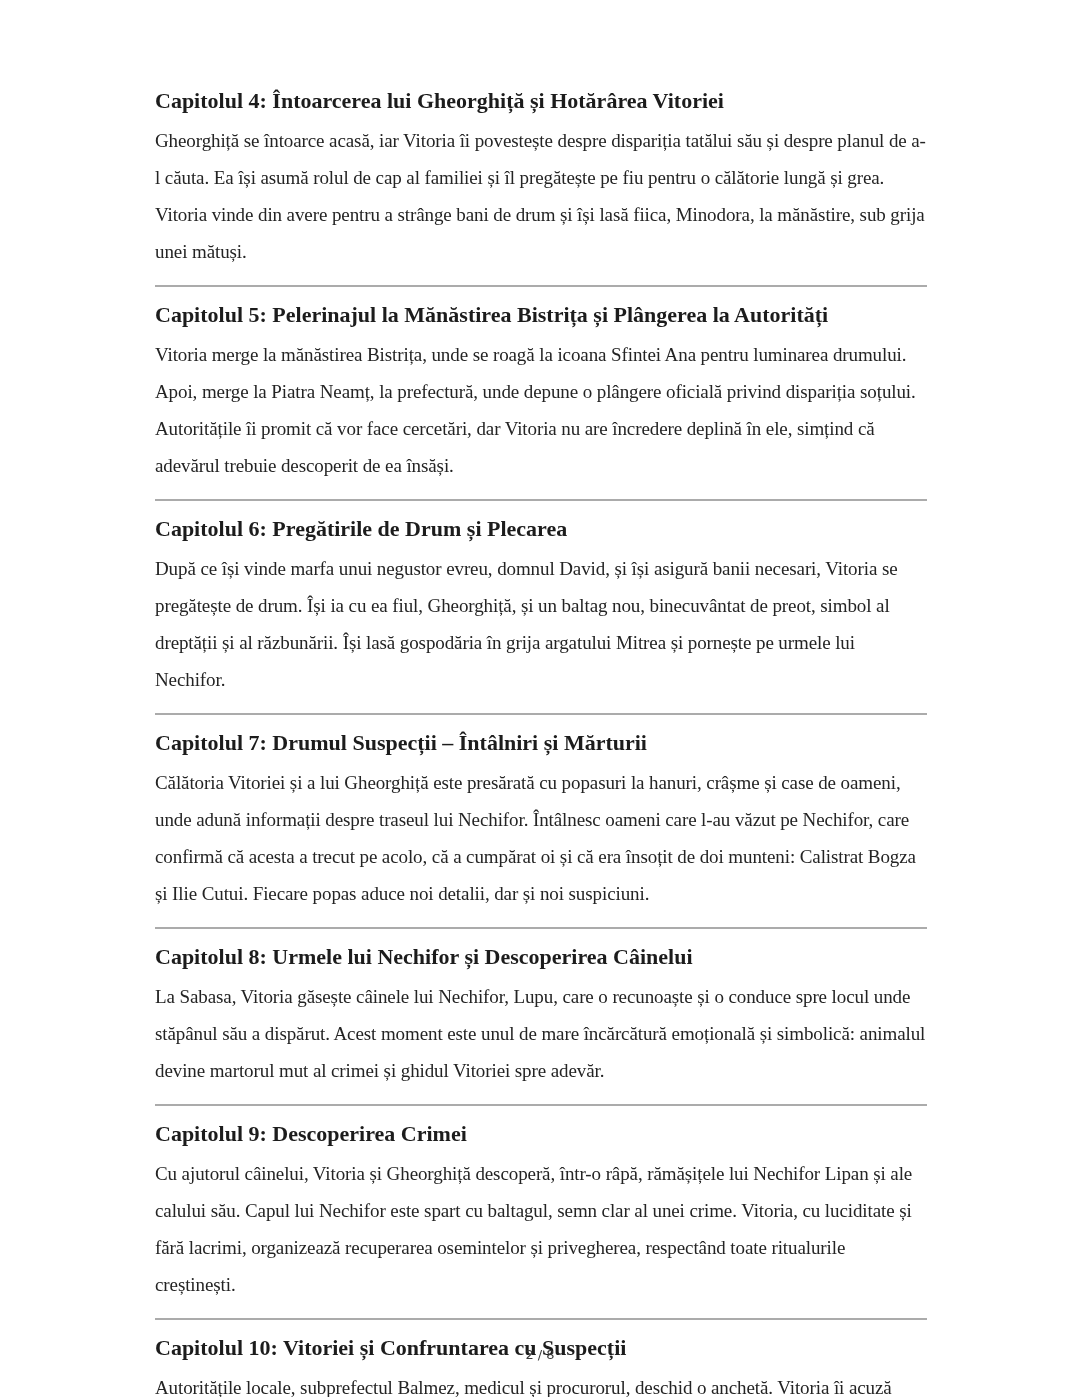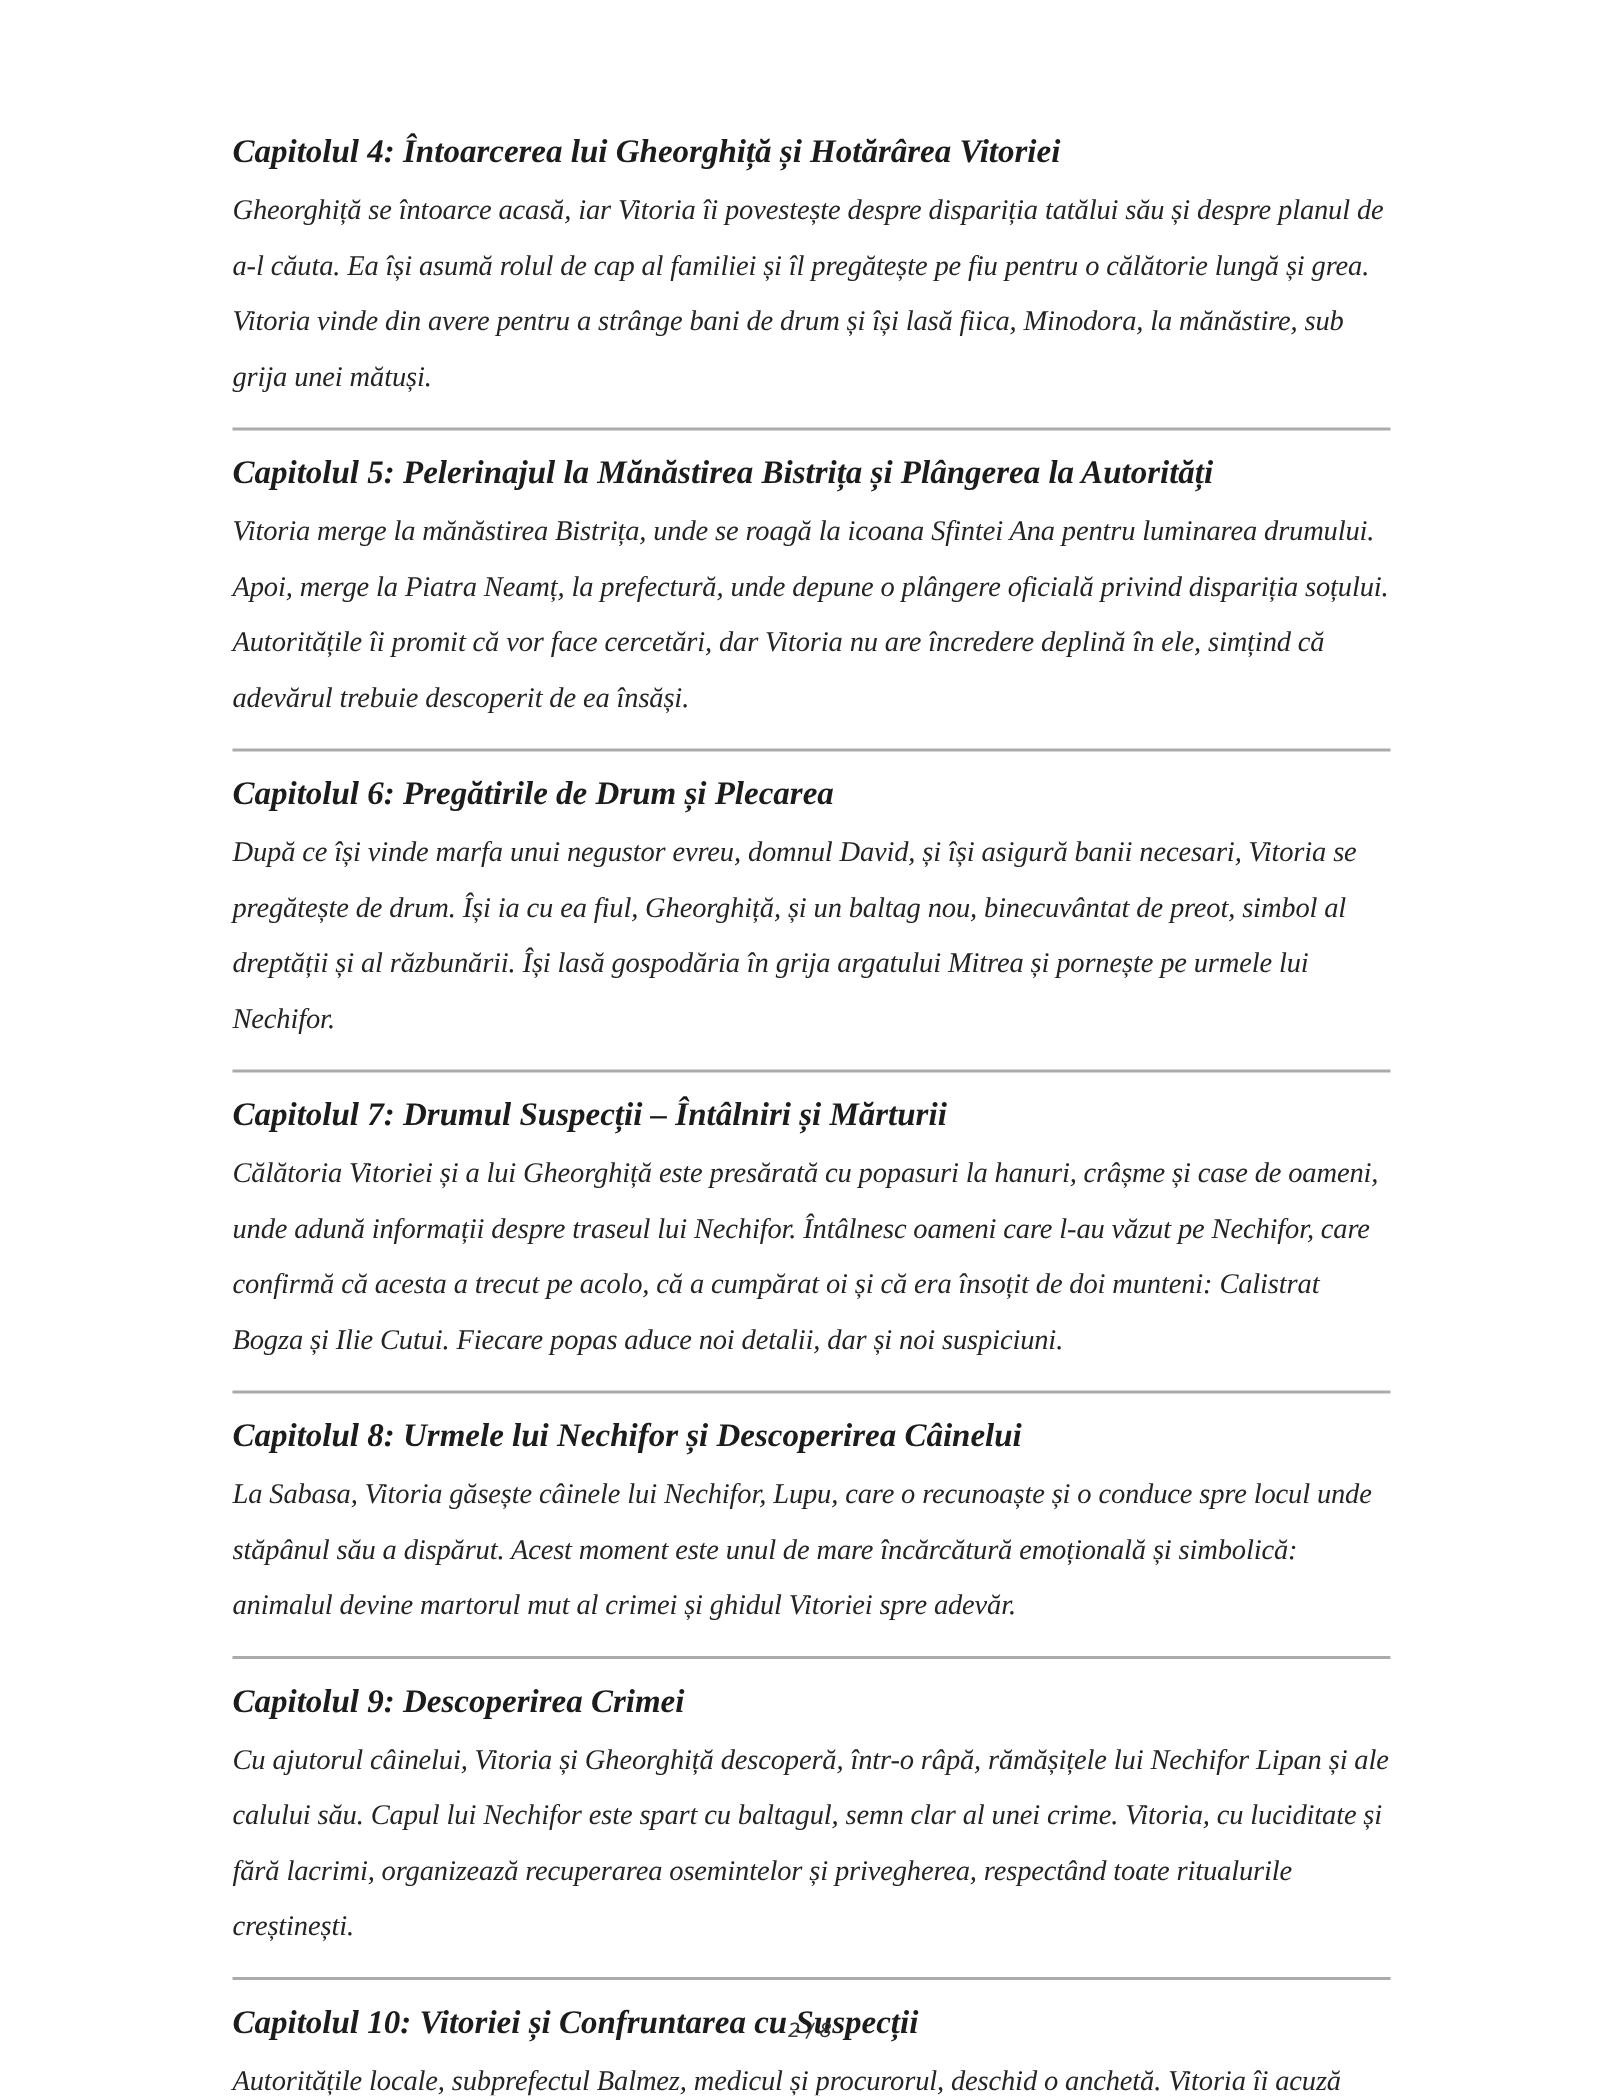--- a/index.html
+++ b/index.html
@@ -7,21 +7,20 @@
     padding: 0;
     background: #ffffff;
   }
   .page {
     position: relative;
     width: 1080px;
     height: 1397px;
     background: #ffffff;
     overflow: hidden;
     font-family: "Liberation Serif", serif;
-    font-style: italic;
   }
   .content {
     position: absolute;
     left: 155px;
     top: 86px;
     width: 772px;
   }
   .chapter h2 {
     margin: 0 0 7px 0;
     font-size: 22px;

